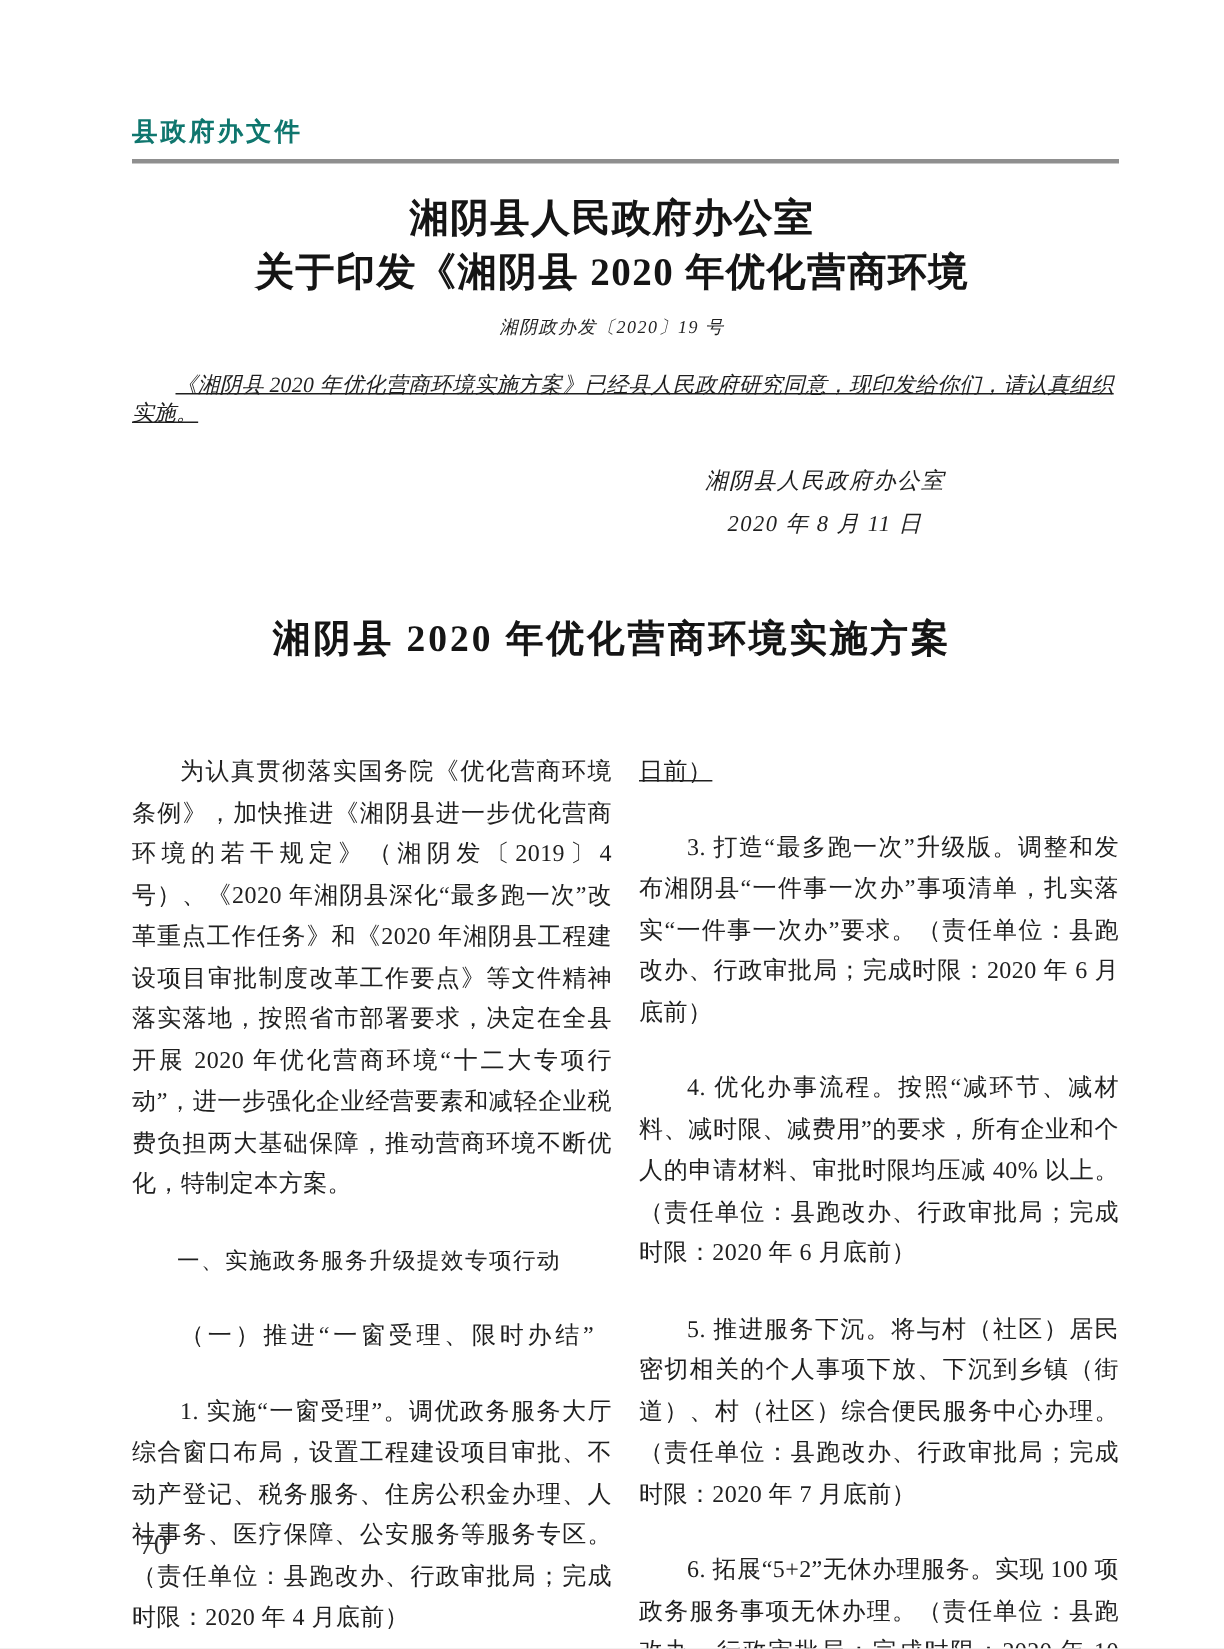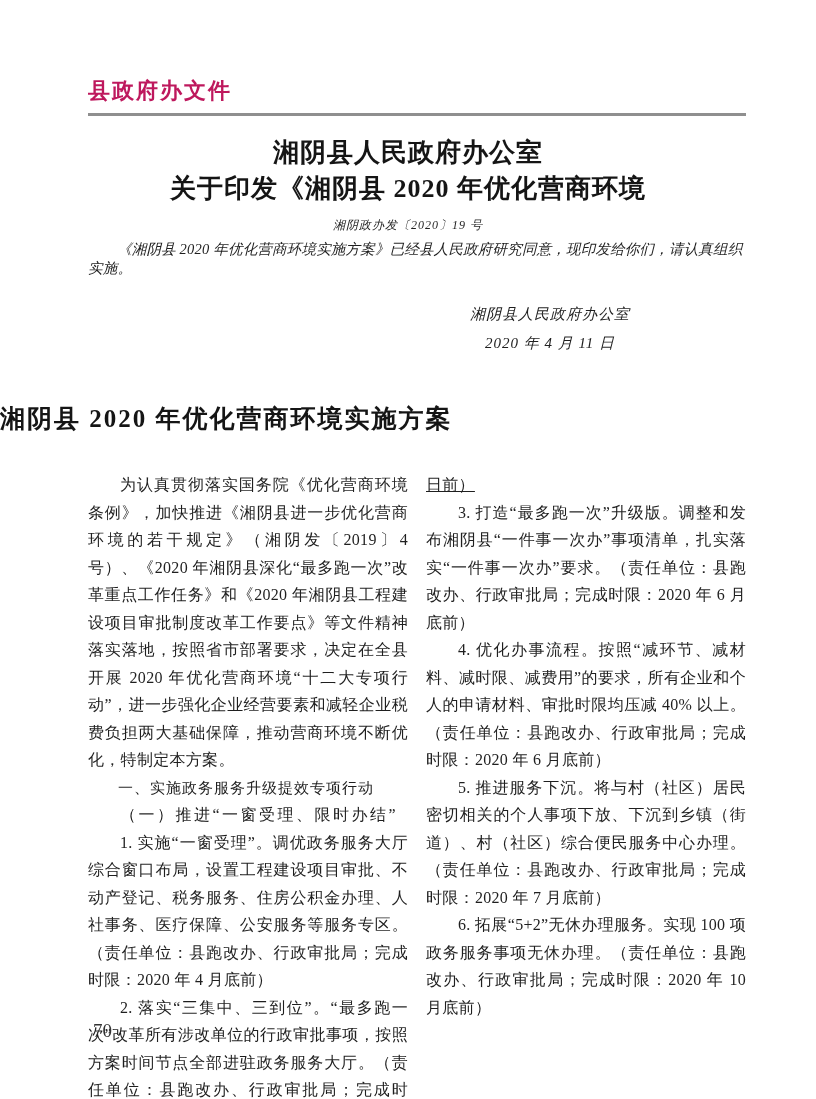--- a/index.html
+++ b/index.html
@@ -12,23 +12,23 @@
     background: #ffffff;
     color: #1f1f1f;
     overflow: hidden;
     font-family: "Liberation Serif", "DejaVu Serif", serif;
   }
   
   .header { padding: 76px 70px 0 88px; }
   .header-label {
     font-family: Liberation Sans, sans-serif;
     font-weight: bold;
-    font-size: 22px;
+    font-size: 17px;
     letter-spacing: 2px;
-    color: #be185d;
+    color: #0f766e;
   }
   .header-rule {
     margin-top: 7px;
     height: 3px;
     background: #8f8f8f;
   }
   
   .notice-title {
     margin-top: 19px;
     text-align: center;
@@ -46,59 +46,62 @@
     letter-spacing: 1px;
   }
   .notice-text { margin: 0 70px 0 88px; }
   .addressee {
     margin-top: 23px;
     font-size: 15px;
     font-style: italic;
     letter-spacing: 0.5px;
   }
   .notice-body {
-    margin-top: 6px;
+    margin-top: 20px;
     font-size: 14.5px;
     font-style: italic;
     text-indent: 2em;
     letter-spacing: 0.2px;
+    text-decoration: underline;
   }
   .signature {
     margin-top: 22px;
     margin-right: 116px;
     text-align: right;
   }
   .signature-inner {
     display: inline-block;
     text-align: center;
     font-size: 15px;
     font-style: italic;
     line-height: 29px;
     letter-spacing: 1px;
   }
   
   .plan-title {
     margin-top: 44px;
+    text-align: center;
     font-weight: bold;
     font-size: 25px;
     letter-spacing: 2px;
     color: #151515;
   }
   .columns {
     display: flex;
     gap: 18px;
     margin: 36px 70px 0 88px;
   }
   .col { flex: 1 1 0; min-width: 0; }
   .para {
     font-size: 16px;
     line-height: 27.5px;
     text-align: justify;
     text-indent: 2em;
     letter-spacing: 0.3px;
+    margin-top: 23px;
   }
   .para.continuation { text-indent: 0; text-decoration: underline; }
   .para.heading {
     font-family: "Liberation Sans", "DejaVu Sans", sans-serif;
     font-weight: normal;
     letter-spacing: 1px;
     font-size: 15px;
   }
   .para.subheading {
     letter-spacing: 2.5px;
@@ -127,21 +130,21 @@
     <span>关于印发《湘阴县 2020 年优化营商环境</span><br>
   </h1>
 
   <div class="doc-number">湘阴政办发〔2020〕19 号</div>
 
   <div class="notice-text">
     <p class="notice-body">《湘阴县 2020 年优化营商环境实施方案》已经县人民政府研究同意，现印发给你们，请认真组织实施。</p>
     <div class="signature">
       <div class="signature-inner">
         <div>湘阴县人民政府办公室</div>
-        <div>2020 年 4 月 11 日</div>
+        <div>2020 年 8 月 11 日</div>
       </div>
     </div>
   </div>
 
   <h2 class="plan-title">湘阴县 2020 年优化营商环境实施方案</h2>
 
   <div class="columns">
     <div class="col">
       <p class="para">为认真贯彻落实国务院《优化营商环境条例》，加快推进《湘阴县进一步优化营商环境的若干规定》（湘阴发〔2019〕4 号）、《2020 年湘阴县深化“最多跑一次”改革重点工作任务》和《2020 年湘阴县工程建设项目审批制度改革工作要点》等文件精神落实落地，按照省市部署要求，决定在全县开展 2020 年优化营商环境“十二大专项行动”，进一步强化企业经营要素和减轻企业税费负担两大基础保障，推动营商环境不断优化，特制定本方案。</p>
       <p class="para heading">一、实施政务服务升级提效专项行动</p>

